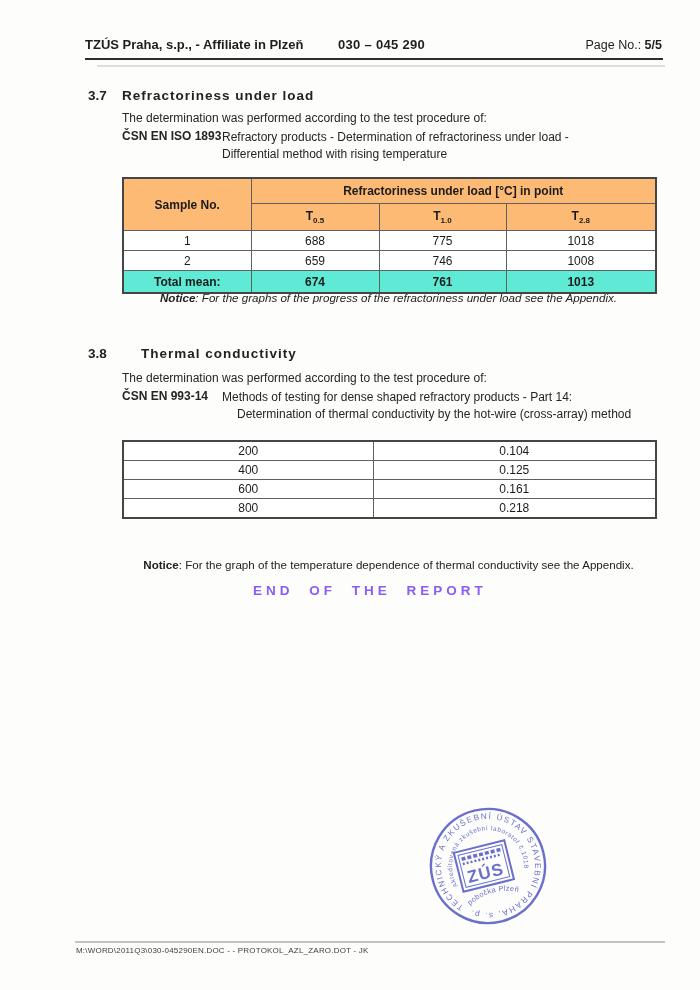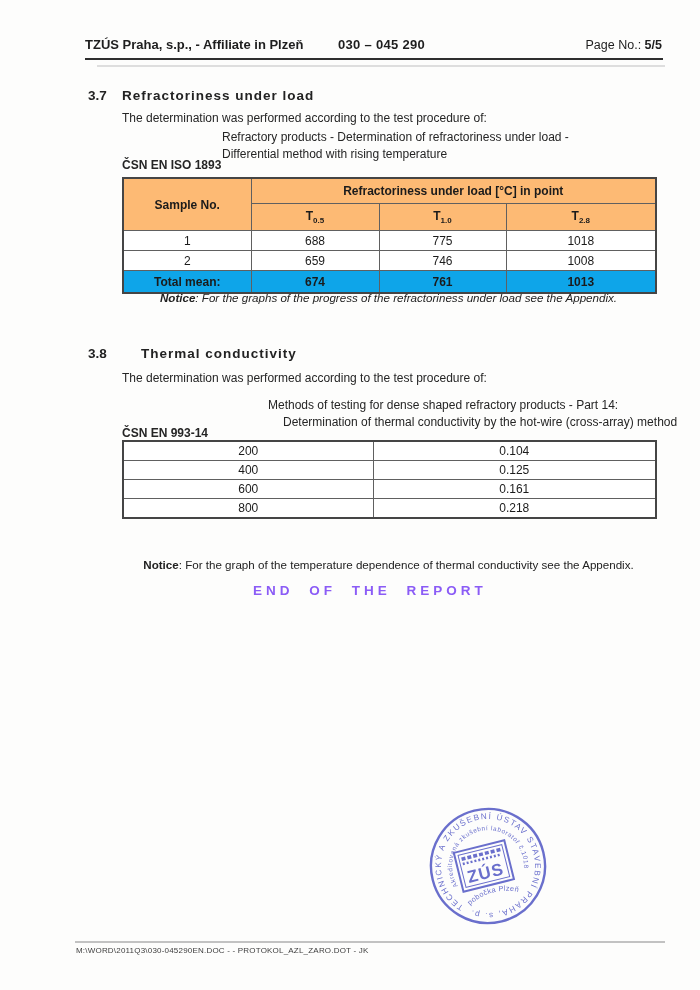--- a/index.html
+++ b/index.html
@@ -27,38 +27,38 @@
   .sec-head{
     position:absolute;left:88px;display:flex;
     font-size:13.5px;font-weight:bold;color:#222;
     letter-spacing:1px;
   }
   .sec-head .num{width:34px;flex:none;letter-spacing:0;}
   #sec37{top:88px;} #sec38{top:346px;gap:19px;}
   .body-text{position:absolute;left:122px;font-size:12px;color:#252525;}
   #intro37{top:111px;} #intro38{top:371px;}
   .std{position:absolute;left:122px;font-size:12px;display:flex;color:#252525;}
-  #std37{top:129px;} #std38{top:397px;gap:46px;}
-  .std .code{font-weight:bold;width:100px;flex:none;margin-top:29px;}
+  #std37{top:129px;} #std38{top:389px;}
+  .std .code{font-weight:bold;width:100px;flex:none;}
   .std .desc{line-height:17px;}
   #std38 .desc .l2{padding-left:15px;}
   
   table.tbl{
     position:absolute;left:122px;width:533px;
     border-collapse:collapse;table-layout:fixed;
     font-size:12px;color:#1b1b1b;background:#fff;
     border:2px solid #454545;
   }
   table.tbl td{border:1px solid #606060;text-align:center;padding:0;vertical-align:middle;}
   #table1{top:177px;}
   #table1 tr.hrow td{background:#fdba74;font-weight:bold;}
   #table1 tr.hrow1 td{height:24px;}
   #table1 tr.hrow2 td{height:26px;}
   #table1 tr.drow td{height:19px;}
-  #table1 tr.trow td{background:#0ea5e9;font-weight:bold;height:21px;}
+  #table1 tr.trow td{background:#5eead4;font-weight:bold;height:21px;}
   sub{font-size:8px;}
   #table2{top:440px;}
   #table2 tr.hrow td{background:#ececec;height:42px;}
   #table2 .h1{font-weight:bold;font-size:12px;line-height:15px;}
   #table2 .h2{font-weight:normal;font-size:11.5px;line-height:13px;}
   #table2 tr.drow td{height:18px;}
   
   .notice{position:absolute;left:122px;width:533px;text-align:center;font-size:11.6px;color:#222;}
   #notice1{top:291px;font-style:italic;}
   #notice2{top:558px;}

